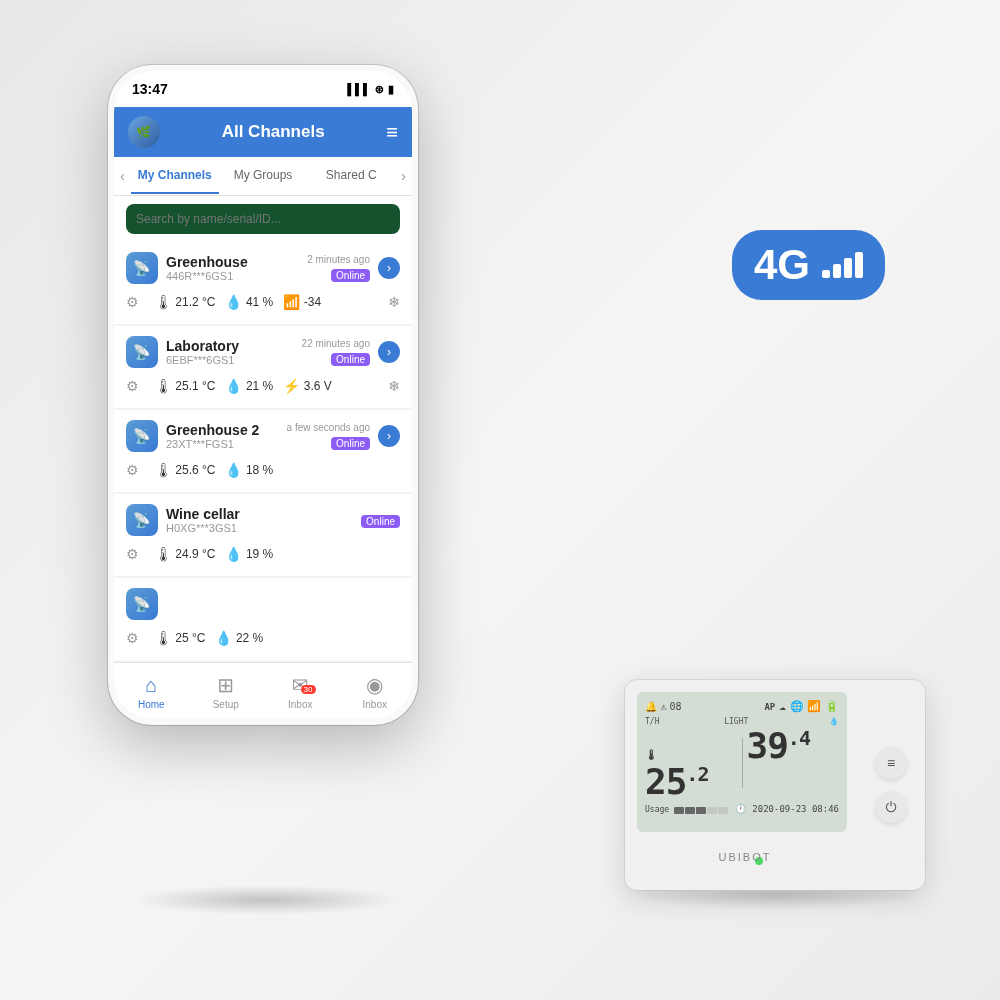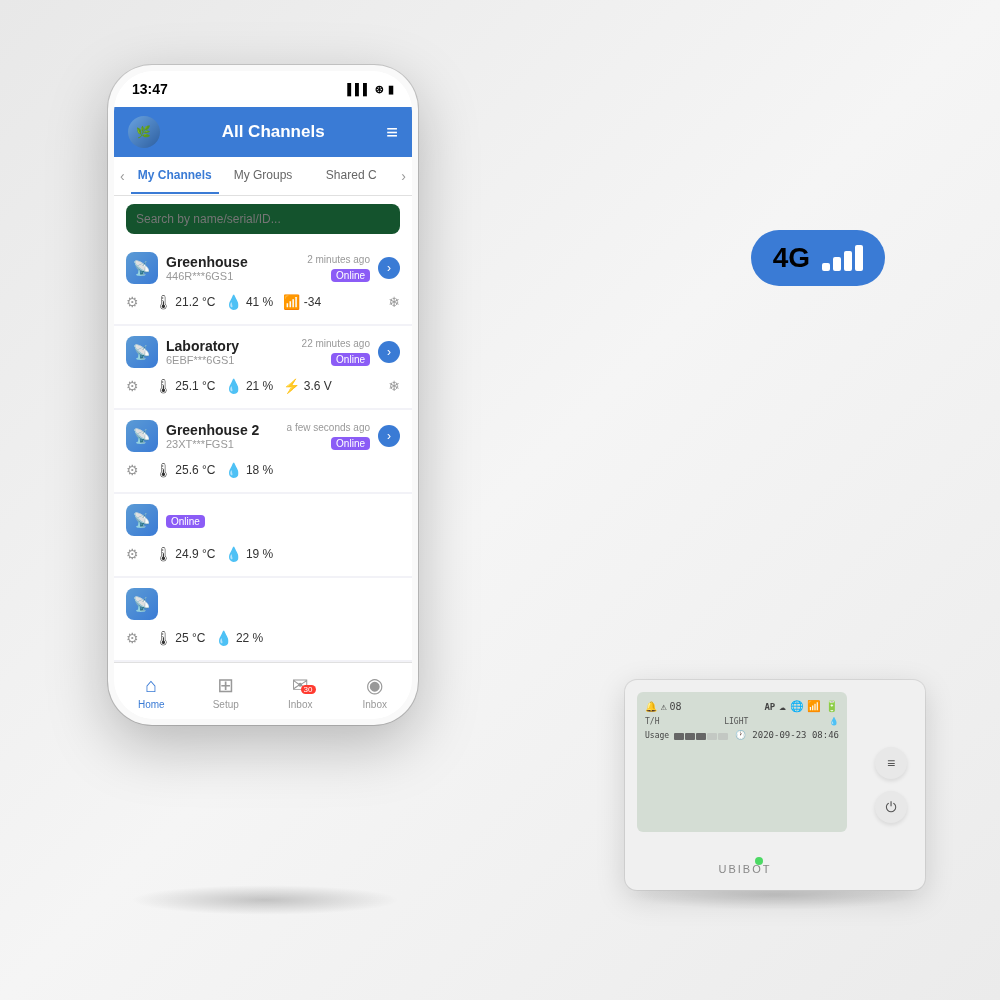--- a/index.html
+++ b/index.html
@@ -231,22 +231,22 @@
       top: 230px;
       background: #3a7bd5;
       border-radius: 30px;
       padding: 14px 22px;
       display: flex;
       align-items: center;
       gap: 8px;
       z-index: 20;
     }
     .badge-4g-text {
-      color: #000000;
-      font-size: 28px;
+      color: #ffffff;
+      font-size: 42px;
       font-weight: 800;
       line-height: 1;
     }
     .signal-bars {
       display: flex;
       align-items: flex-end;
       gap: 3px;
       margin-left: 4px;
     }
     .bar {
@@ -364,21 +364,21 @@
       position: absolute;
       bottom: 25px;
       left: 130px;
       width: 8px; height: 8px;
       background: #4cd964;
       border-radius: 50%;
     }
 
     .device-brand {
       position: absolute;
-      bottom: 15px;
+      bottom: 27px;
       left: 0; right: 60px;
       text-align: center;
       font-size: 11px;
       color: #888;
       letter-spacing: 2px;
       font-weight: 500;
     }
 
     
     .phone-shadow {
@@ -526,20 +526,24 @@
             <div class="sensor-item">
               <span class="sensor-icon">💧</span>
               <span>18 %</span>
             </div>
           </div>
         </div>
 
         <div class="channel-card">
           <div class="channel-header">
             <div class="channel-icon">📡</div>
+            <div class="channel-info">
+              <div class="channel-name">Wine cellar</div>
+              <div class="channel-id">H0XG***3GS1</div>
+            </div>
             <div class="channel-right">
               <div class="channel-status">Online</div>
             </div>
           </div>
           <div class="channel-sensors">
             <span class="gear-icon">⚙</span>
             <div class="sensor-item">
               <span class="sensor-icon">🌡</span>
               <span>24.9 °C</span>
             </div>
@@ -622,20 +626,34 @@
           <span>🔋</span>
         </div>
       </div>
 
       <div style="display:flex; justify-content:space-between; font-size:8px; color:#555; margin-bottom:2px;">
         <span>T/H</span>
         <span style="margin-right:16px;">LIGHT</span>
         <span>💧</span>
       </div>
 
+      <div class="device-readings">
+        <div class="reading-section">
+          <div class="reading-value">
+            <span style="font-size:10px;">🌡</span>
+            <span>25</span><span class="decimal">.2</span>
+          </div>
+        </div>
+        <div class="device-divider"></div>
+        <div class="reading-section">
+          <div class="reading-value">
+            <span>39</span><span class="decimal">.4</span>
+          </div>
+        </div>
+      </div>
 
       <div class="device-bottom">
         <div class="battery-usage">
           <span style="margin-right:3px;">Usage</span>
           <div class="usage-bar">
             <div class="usage-segment"></div>
             <div class="usage-segment"></div>
             <div class="usage-segment"></div>
             <div class="usage-segment empty"></div>
             <div class="usage-segment empty"></div>

